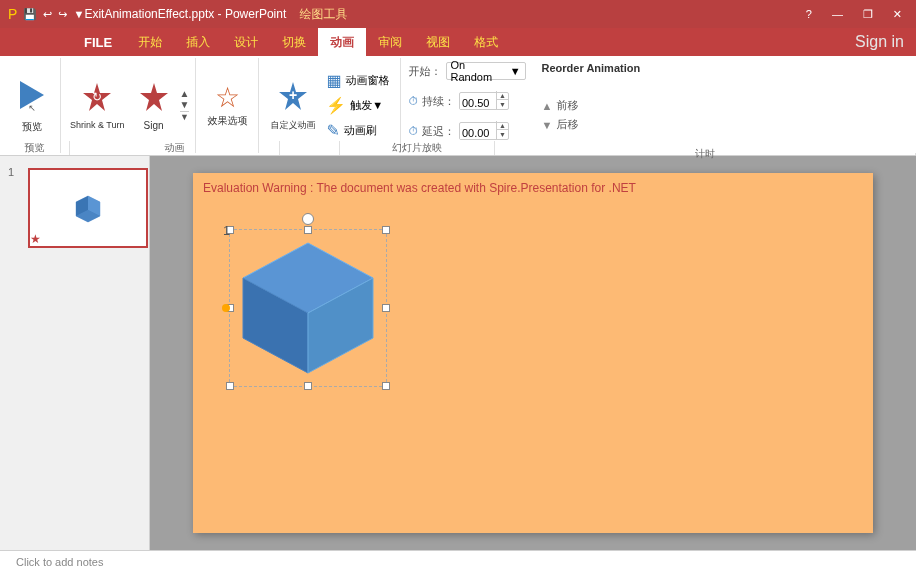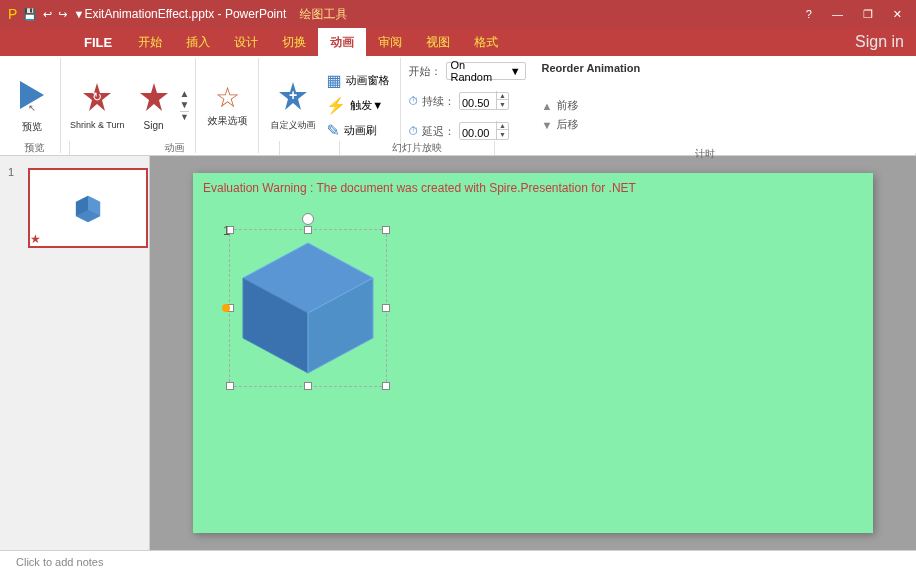--- a/index.html
+++ b/index.html
@@ -236,21 +236,21 @@
     #slide-canvas {
       flex: 1;
       background: #a0a0a0;
       display: flex;
       flex-direction: column;
       align-items: center;
       justify-content: center;
       padding: 16px;
     }
     #slide-content {
-      background: #86efac;
+      background: #fdba74;
       width: 680px;
       height: 360px;
       position: relative;
       box-shadow: 2px 2px 8px rgba(0,0,0,0.3);
     }
     .eval-warning {
       color: #c04040;
       font-size: 12px;
       position: absolute;
       top: 8px;

